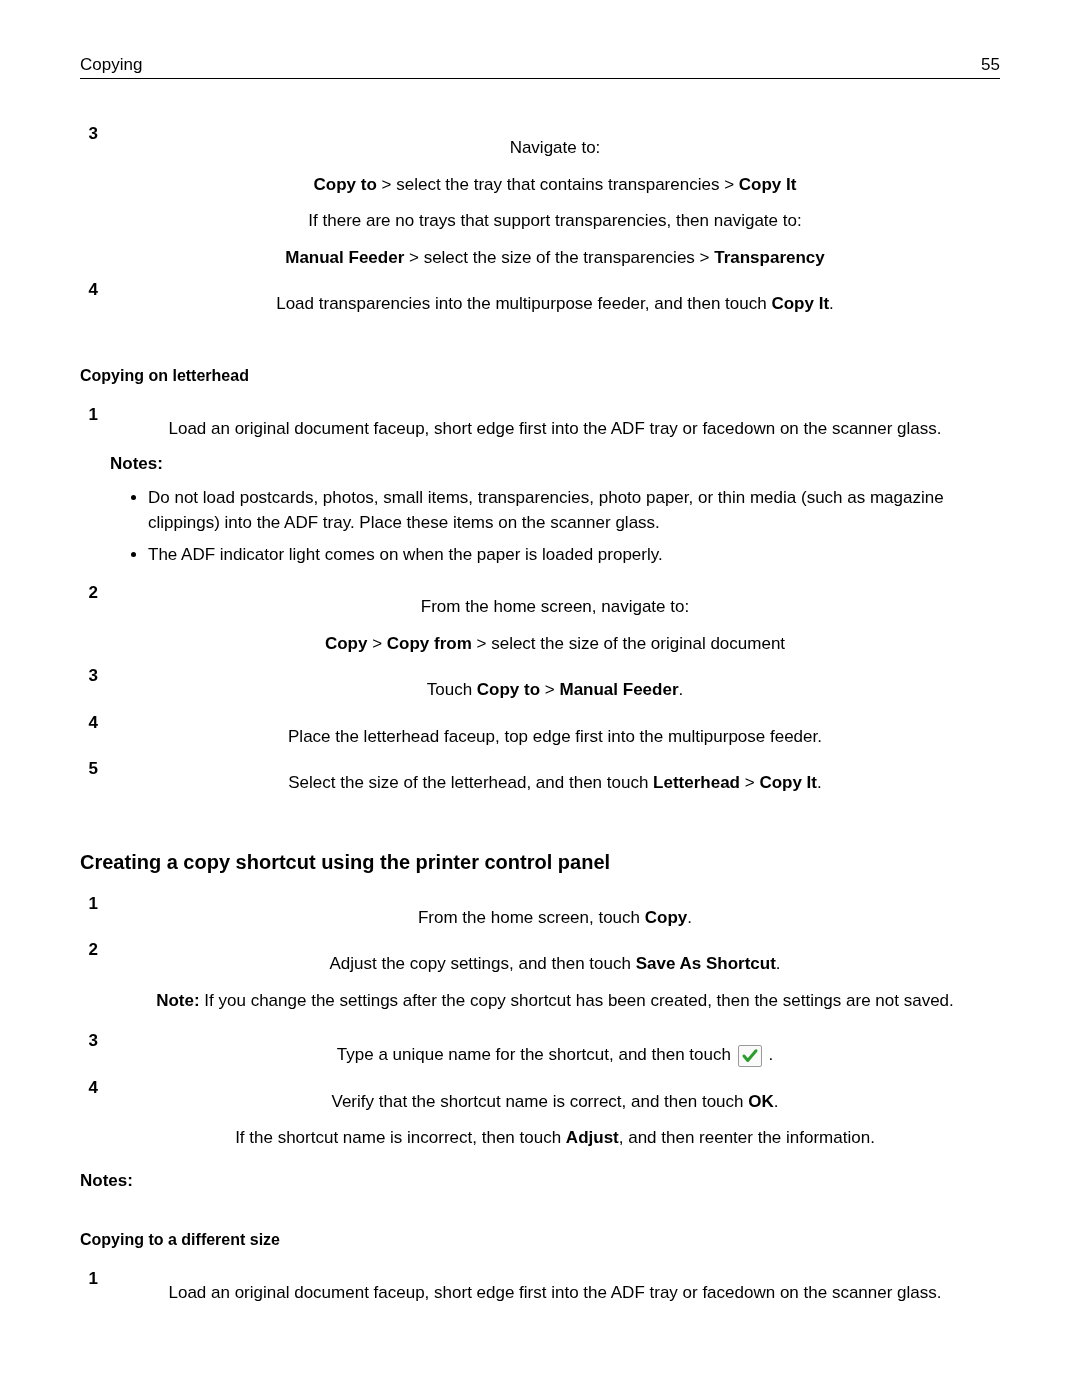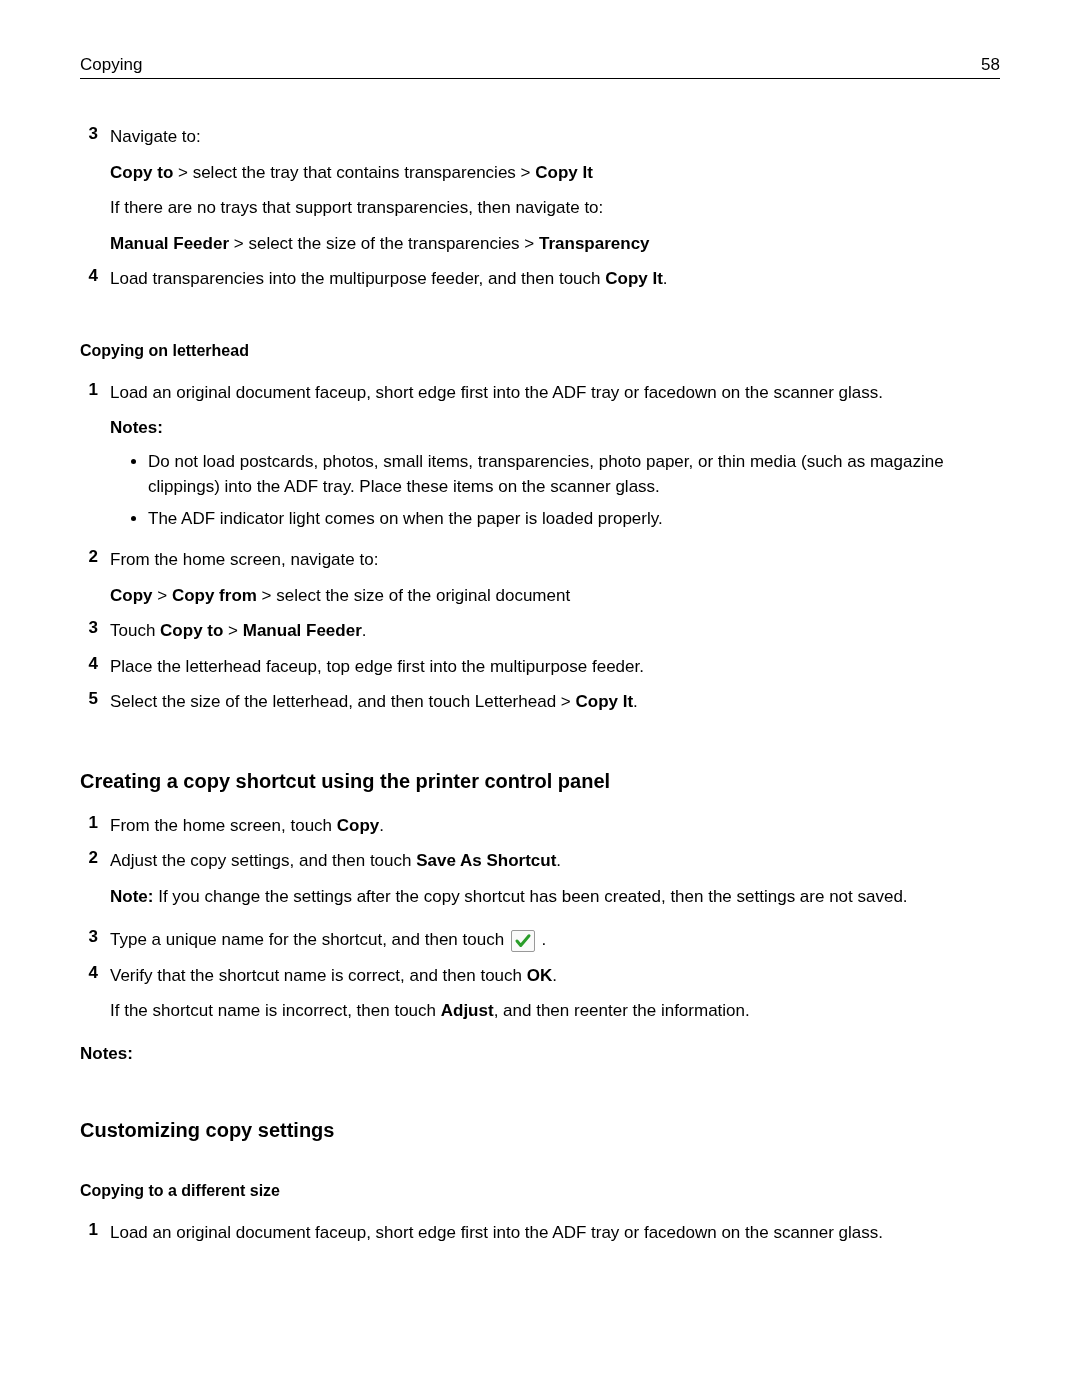--- a/index.html
+++ b/index.html
@@ -40,21 +40,22 @@
   .step-num {
     font-weight: bold;
     min-width: 18px;
     text-align: right;
   }
   .step-body {
     flex: 1;
   }
   .step-body > p,
   .step-body > div {
-    margin: 0 0 10px 0;
+    margin: 11px 0 10px 0;
+    text-align: center;
   }
   .step-body > :last-child { margin-bottom: 0; }
   .bold { font-weight: bold; }
   h2 {
     font-size: 16px;
     font-weight: bold;
     margin: 50px 0 20px 0;
   }
   h1 {
     font-size: 20px;
@@ -100,21 +101,21 @@
   }
   .line { line-height: 1.5; }
 </style>
 </head>
 <body>
 
 <div class="page">
 
   <div class="header">
     <span>Copying</span>
-    <span>58</span>
+    <span>55</span>
   </div>
 
   <ol class="steps">
     <li>
       <span class="step-num">3</span>
       <div class="step-body line">
         <p>Navigate to:</p>
         <p><span style="font-weight: bold;">Copy to</span><span> &gt; select the tray that contains transparencies &gt; </span><span style="font-weight: bold;">Copy It</span></p>
         <p>If there are no trays that support transparencies, then navigate to:</p>
         <p><span style="font-weight: bold;">Manual Feeder</span><span> &gt; select the size of the transparencies &gt; </span><span style="font-weight: bold;">Transparency</span></p>
@@ -156,21 +157,21 @@
     </li>
     <li>
       <span class="step-num">4</span>
       <div class="step-body line">
         <p>Place the letterhead faceup, top edge first into the multipurpose feeder.</p>
       </div>
     </li>
     <li>
       <span class="step-num">5</span>
       <div class="step-body line">
-        <p><span>Select the size of the letterhead, and then touch </span><span style="font-weight: normal;">Letterhead</span><span> &gt; </span><span style="font-weight: bold;">Copy It</span><span>.</span></p>
+        <p><span>Select the size of the letterhead, and then touch </span><span style="font-weight: bold;">Letterhead</span><span> &gt; </span><span style="font-weight: bold;">Copy It</span><span>.</span></p>
       </div>
     </li>
   </ol>
 
   <h1>Creating a copy shortcut using the printer control panel</h1>
   <ol class="steps">
     <li>
       <span class="step-num">1</span>
       <div class="step-body line">
         <p><span>From the home screen, touch </span><span style="font-weight: bold;">Copy</span><span>.</span></p>
@@ -203,21 +204,20 @@
       <span class="step-num">4</span>
       <div class="step-body line">
         <p><span>Verify that the shortcut name is correct, and then touch </span><span style="font-weight: bold;">OK</span><span>.</span></p>
         <p><span>If the shortcut name is incorrect, then touch </span><span style="font-weight: bold;">Adjust</span><span>, and then reenter the information.</span></p>
       </div>
     </li>
   </ol>
 
   <span class="notes-label" style="margin-top:20px;display:block;">Notes:</span>
 
-  <h1>Customizing copy settings</h1>
 
   <h2 style="margin-top:40px;">Copying to a different size</h2>
   <ol class="steps">
     <li>
       <span class="step-num">1</span>
       <div class="step-body line">
         <p>Load an original document faceup, short edge first into the ADF tray or facedown on the scanner glass.</p>
       </div>
     </li>
   </ol>

